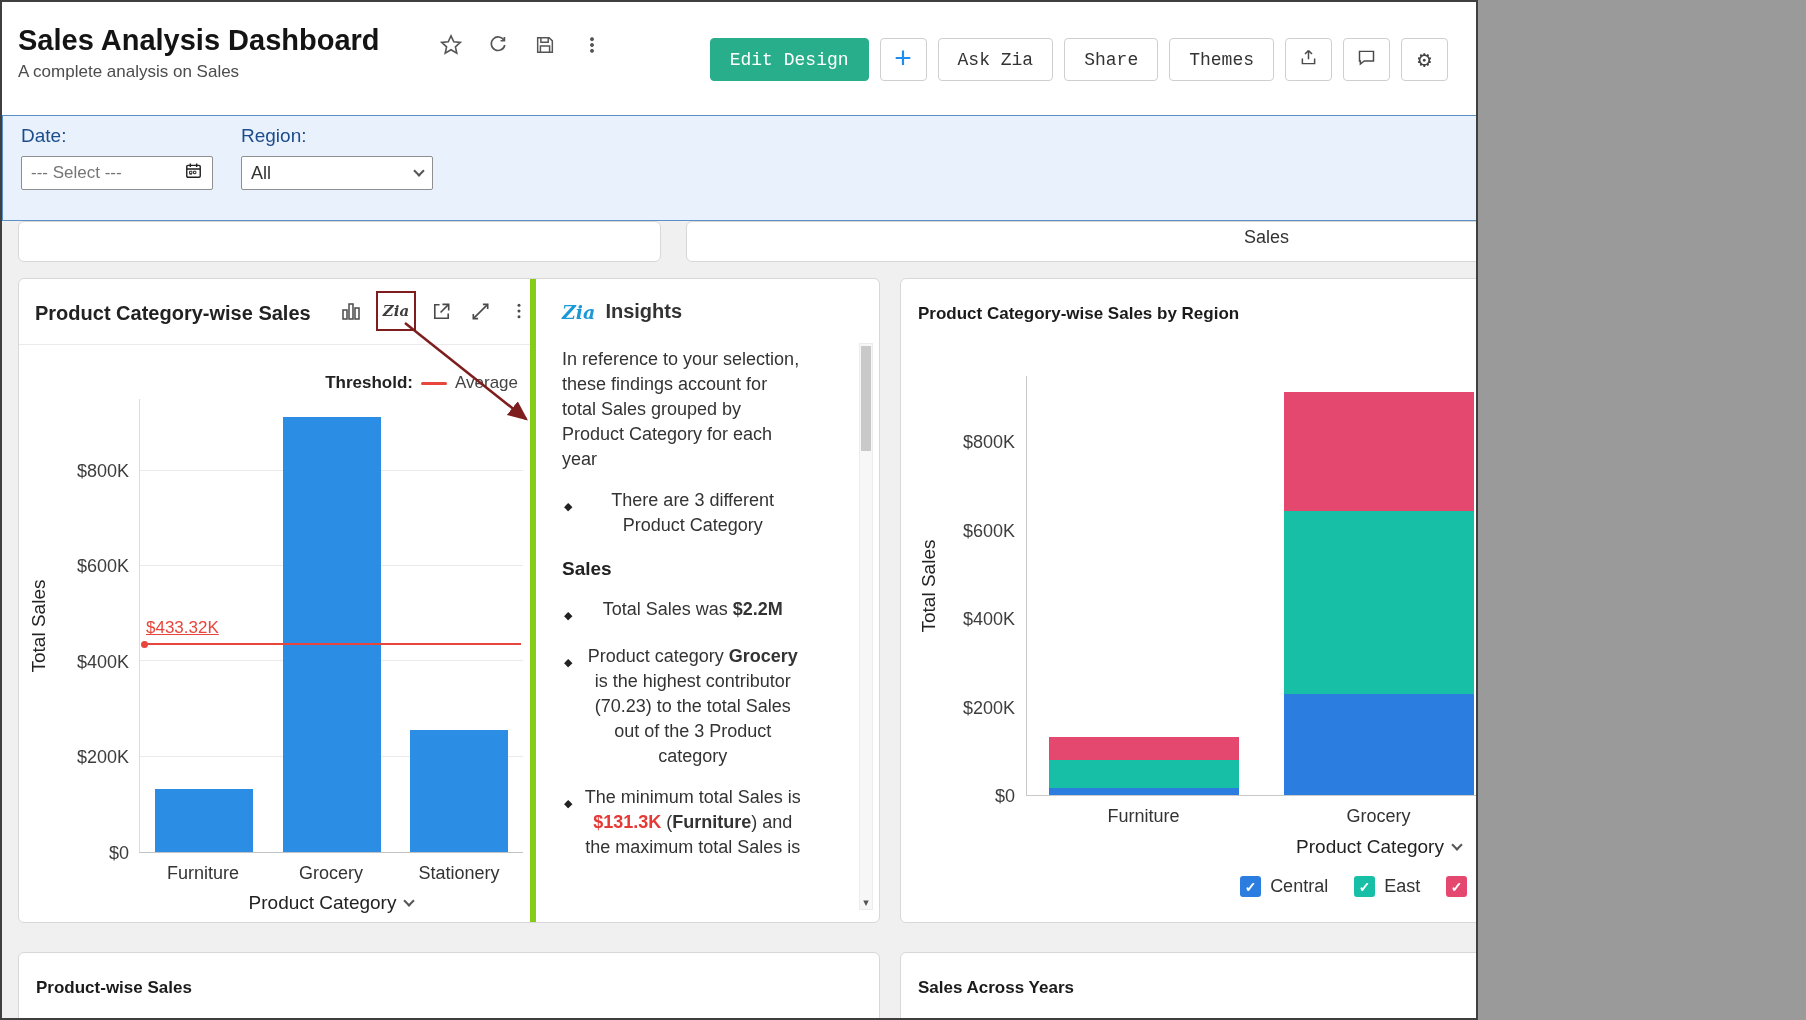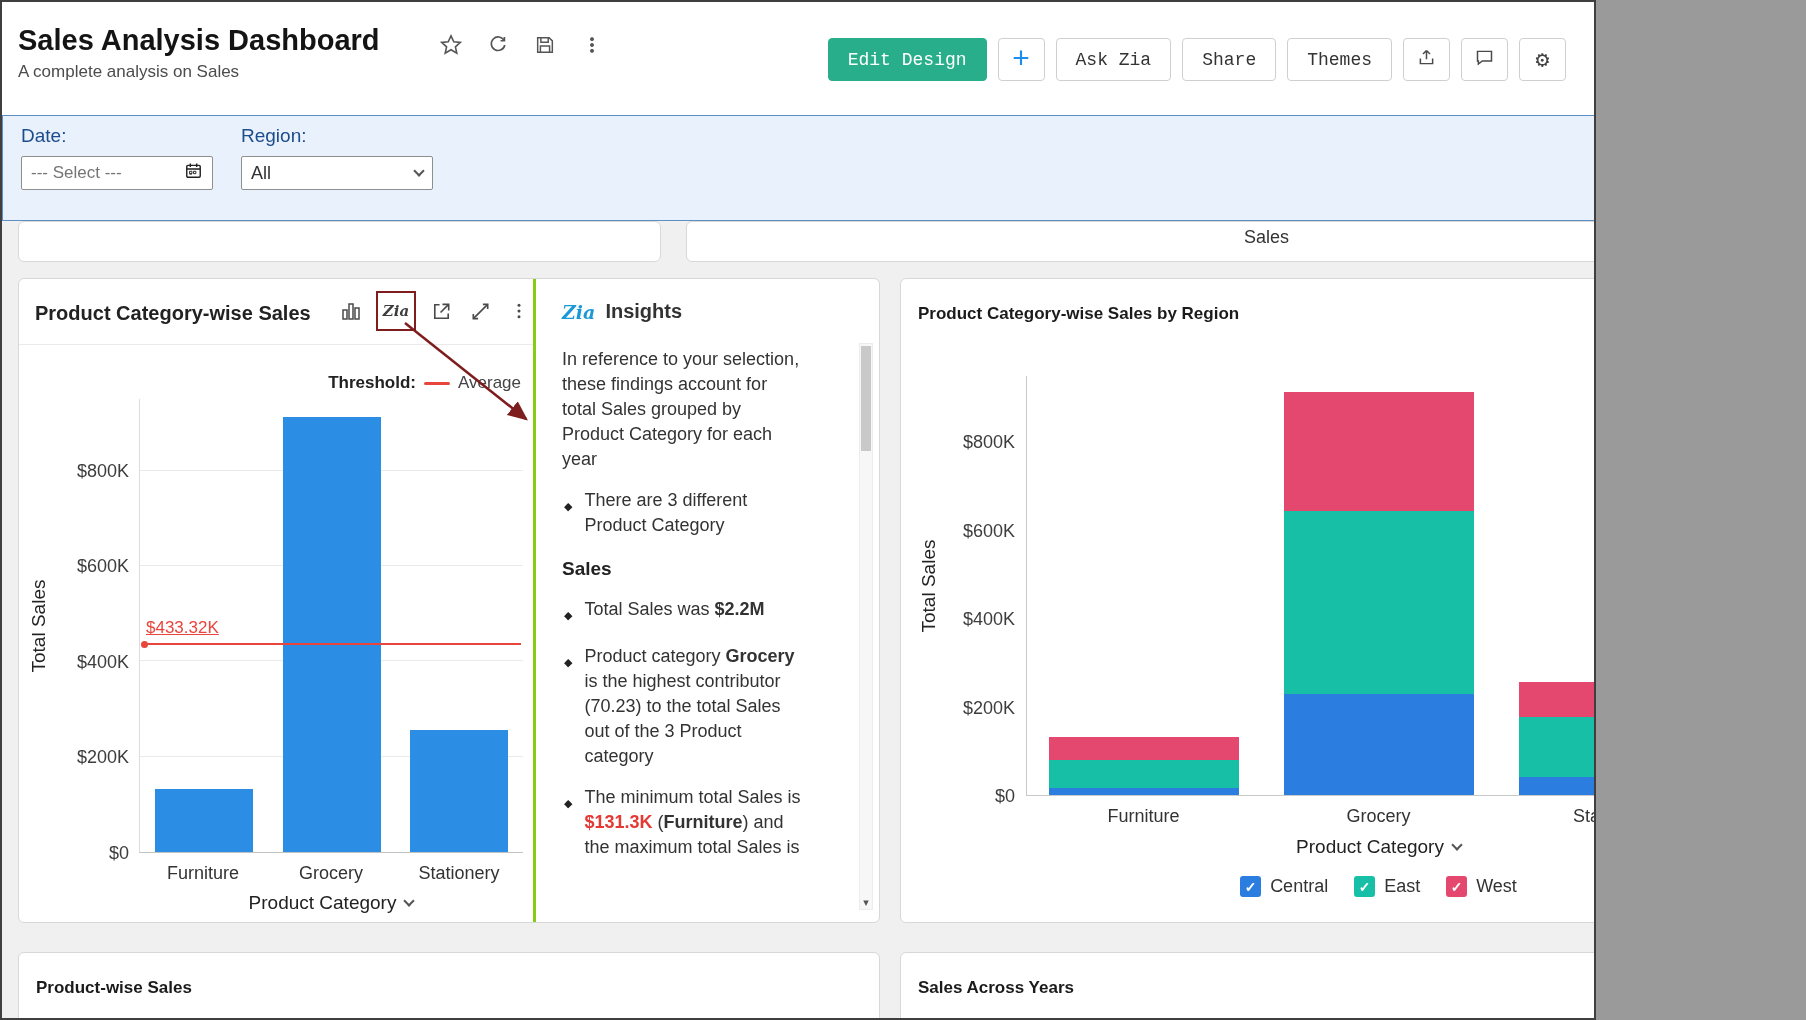--- a/index.html
+++ b/index.html
@@ -1,18 +1,18 @@
 <!DOCTYPE html>
 <html><head>
 <meta charset="utf-8">
 <style>
   *{box-sizing:border-box;margin:0;padding:0;}
   html,body{background:#9a9a9a;}
   body{font-family:"Liberation Sans",sans-serif;}
-  .page{position:relative;width:1596px;height:1020px;background:#14b8a6;border:2px solid #3f3f3f;overflow:hidden;}
+  .page{position:relative;width:1478px;height:1020px;background:#14b8a6;border:2px solid #3f3f3f;overflow:hidden;}
 
   
   .app-header{position:absolute;left:0;top:0;width:100%;height:113px;background:#fff;}
   .title-block{position:absolute;left:16px;top:22px;}
   .title-block h1{font-size:29px;font-weight:700;color:#141414;}
   .subtitle{font-size:17px;color:#4c4c4c;margin-top:5px;}
   .title-icons{position:absolute;left:436px;top:30px;display:flex;gap:21px;align-items:center;}
   .hicon{width:26px;height:26px;display:flex;align-items:center;justify-content:center;color:#555;cursor:pointer;}
   .hicon svg{stroke:#555;}
   .header-actions{position:absolute;right:28px;top:24px;display:flex;gap:11px;align-items:center;}
@@ -39,21 +39,21 @@
   #partial-left{left:16px;top:219px;width:643px;height:41px;}
   #partial-right{left:684px;top:219px;width:1081px;height:41px;}
   .partial-axis-label{position:absolute;left:0;right:0;top:5px;text-align:center;transform:translateX(40px);font-size:18px;color:#333;}
   #left-card{left:16px;top:276px;width:862px;height:645px;}
   #right-card{left:898px;top:276px;width:867px;height:645px;}
   #bottom-left-card{left:16px;top:950px;width:862px;height:75px;}
   #bottom-right-card{left:898px;top:950px;width:867px;height:75px;}
   .card-title-lg{position:absolute;left:17px;top:25px;font-size:17px;font-weight:700;color:#1b1b1b;}
 
   
-  .chart-col{position:absolute;left:0;top:0;bottom:0;width:517px;border-right:3px solid #84cc16;}
+  .chart-col{position:absolute;left:0;top:0;bottom:0;width:517px;border-right:6px solid #84cc16;}
   .card-header{height:66px;border-bottom:1px solid #eaeaea;position:relative;}
   .card-title{position:absolute;left:16px;top:23px;font-size:20px;font-weight:700;color:#222;}
   .card-toolbar{position:absolute;left:318px;top:12px;display:flex;align-items:center;gap:11px;}
   .tool{width:28px;height:28px;display:flex;align-items:center;justify-content:center;color:#4a4a4a;cursor:pointer;}
   .zia-box{width:40px;height:40px;border:2px solid #7e1d1d;display:flex;align-items:center;justify-content:center;cursor:pointer;}
   .zia-glyph{font-family:"DejaVu Serif",serif;font-style:italic;font-weight:700;font-size:15px;color:#3c3c3c;}
   .zia-colored{color:#1b98d5;font-size:19px;}
   .thr-legend{position:absolute;top:94px;right:12px;display:flex;align-items:center;gap:8px;}
   .thr-label{font-weight:700;font-size:17px;color:#222;}
   .thr-line-sample{width:26px;height:3px;background:#e8453c;border-radius:2px;}
@@ -78,21 +78,21 @@
 
   
   .insights-col{position:absolute;left:517px;top:0;bottom:0;right:0;}
   .ins-header{display:flex;align-items:center;gap:10px;padding:21px 0 0 26px;}
   .ins-title{font-size:20px;font-weight:700;color:#333;}
   #insights-body{position:absolute;left:26px;top:68px;width:239px;bottom:6px;overflow:hidden;font-size:18px;line-height:25px;color:#333;}
   .ins-p{margin-bottom:16px;}
   .ins-heading{font-size:19px;font-weight:700;margin:18px 0 14px;color:#222;}
   .ins-bullet{display:flex;margin:16px 0;}
   .ins-marker{font-size:11px;margin:6px 12px 0 2px;color:#222;}
-  .ins-text{flex:1;}
+  .ins-text{flex:1;text-align:center;}
   .ins-scrollbar{position:absolute;right:6px;top:64px;bottom:12px;width:14px;background:#f7f7f7;border:1px solid #ececec;}
   .ins-thumb{position:absolute;left:1px;top:2px;width:10px;height:105px;background:#c9c9c9;cursor:pointer;}
   .ins-down{position:absolute;left:0;right:0;bottom:0;text-align:center;font-size:11px;color:#555;}
 
   
   #plot-right{left:125px;top:97px;width:705px;height:420px;border-left:1px solid #c9c9c9;border-bottom:1px solid #c9c9c9;}
   #yticks-right{left:26px;top:97px;width:88px;height:420px;}
   #xlabels-right{left:125px;top:527px;width:705px;display:flex;}
   #xaxis-right{left:125px;top:557px;width:705px;}
   #yaxis-right{left:-72px;top:296px;}

